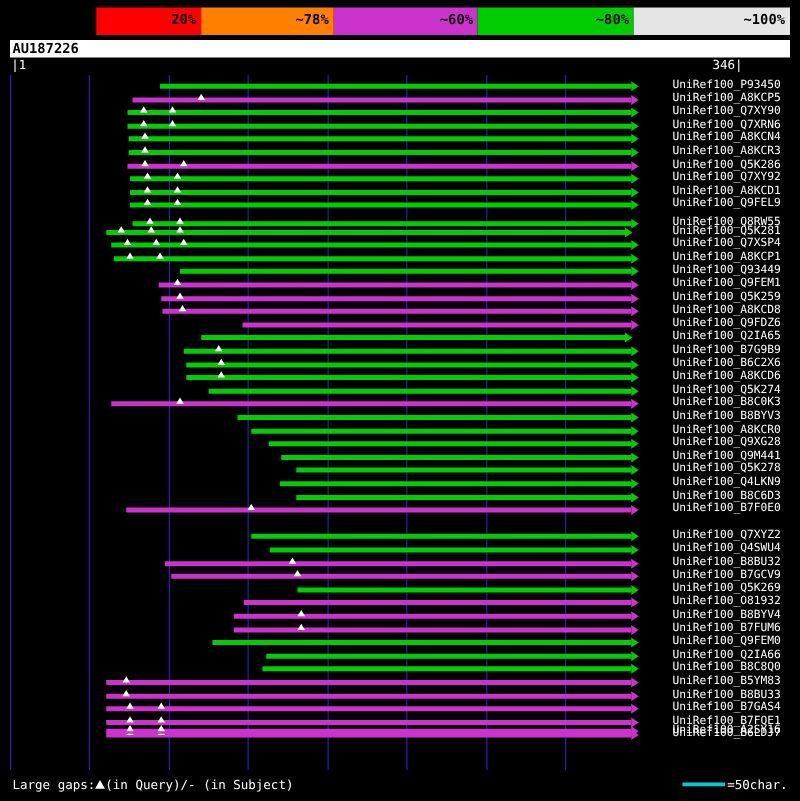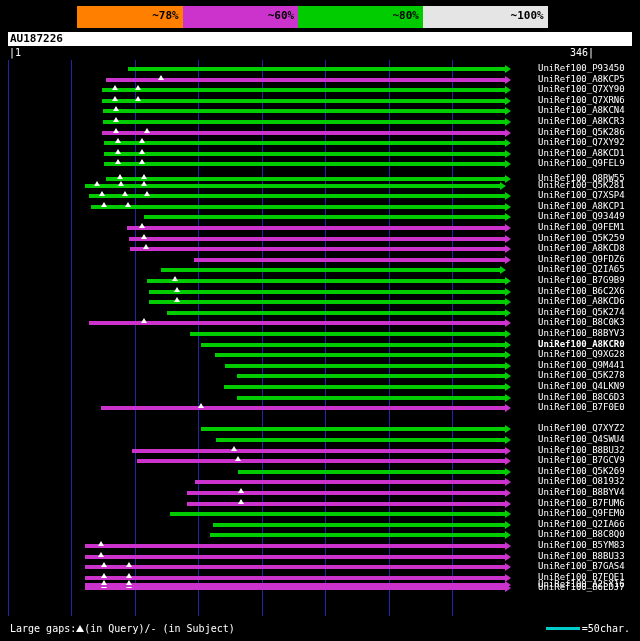--- a/index.html
+++ b/index.html
@@ -140,20 +140,23 @@
     margin-bottom: 1px;
   }
 </style>
 </head>
 <body>
 
 <div id="root">
 
   <div id="legend">
       <div class="legend-seg" style="width: 11%; background: rgb(0, 0, 0);"></div>
+      <div class="legend-seg" style="width: 13.5%; background: rgb(255, 0, 0);">
+        <span class="legend-label">20%</span>
+      </div>
       <div class="legend-seg" style="width: 17%; background: rgb(255, 128, 0);">
         <span class="legend-label">~78%</span>
       </div>
       <div class="legend-seg" style="width: 18.5%; background: rgb(204, 51, 204);">
         <span class="legend-label">~60%</span>
       </div>
       <div class="legend-seg" style="width: 20%; background: rgb(0, 204, 0);">
         <span class="legend-label">~80%</span>
       </div>
       <div class="legend-seg" style="width: 20%; background: #e5e5e5;">
@@ -334,21 +337,21 @@
         <div class="hit-bar" style="left: 80.6px; width: 416.2px; background: rgb(204, 51, 204);"></div>
         <div class="hit-arrow" style="left: 496.8px; border-left: 6px solid rgb(204, 51, 204);"></div>
         <div class="gap-mark" style="left: 133.24px;"></div>
         <span class="hit-label">UniRef100_B8C0K3</span>
       </div>
       <div class="hit-row" style="top: 269px;">
         <div class="hit-bar" style="left: 182px; width: 314.8px; background: rgb(0, 204, 0);"></div>
         <div class="hit-arrow" style="left: 496.8px; border-left: 6px solid rgb(0, 204, 0);"></div>
         <span class="hit-label">UniRef100_B8BYV3</span>
       </div>
-      <div class="hit-row" style="top: 279.6px; font-weight: bold;">
+      <div class="hit-row" style="top: 279.6px;">
         <div class="hit-bar" style="left: 193.44px; width: 303.36px; background: rgb(0, 204, 0);"></div>
         <div class="hit-arrow" style="left: 496.8px; border-left: 6px solid rgb(0, 204, 0);"></div>
         <span class="hit-label">UniRef100_A8KCR0</span>
       </div>
       <div class="hit-row" style="top: 290.2px;">
         <div class="hit-bar" style="left: 206.96px; width: 289.84px; background: rgb(0, 204, 0);"></div>
         <div class="hit-arrow" style="left: 496.8px; border-left: 6px solid rgb(0, 204, 0);"></div>
         <span class="hit-label">UniRef100_Q9XG28</span>
       </div>
       <div class="hit-row" style="top: 300.8px;">

